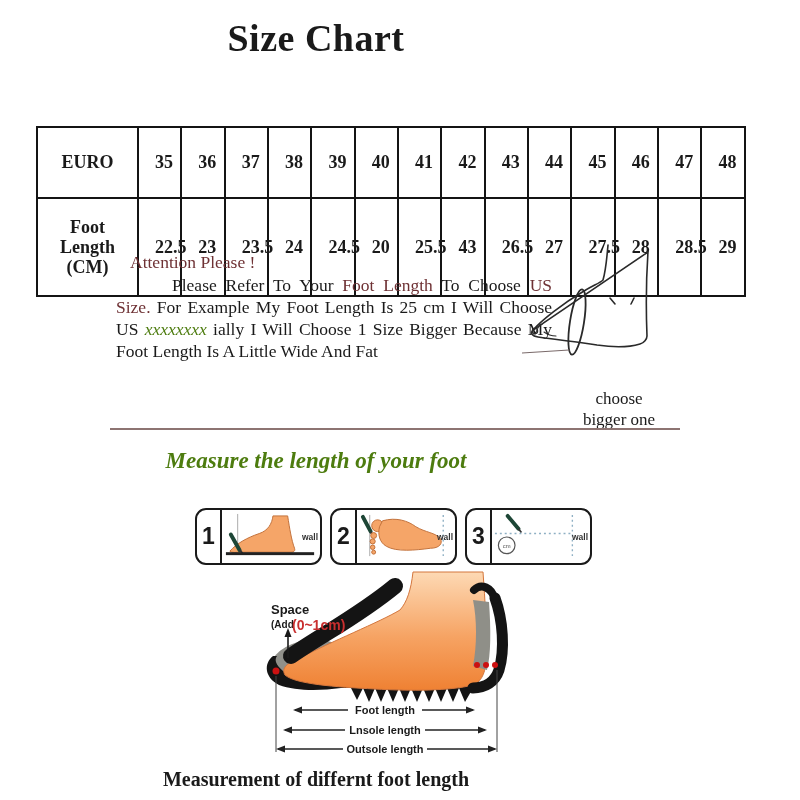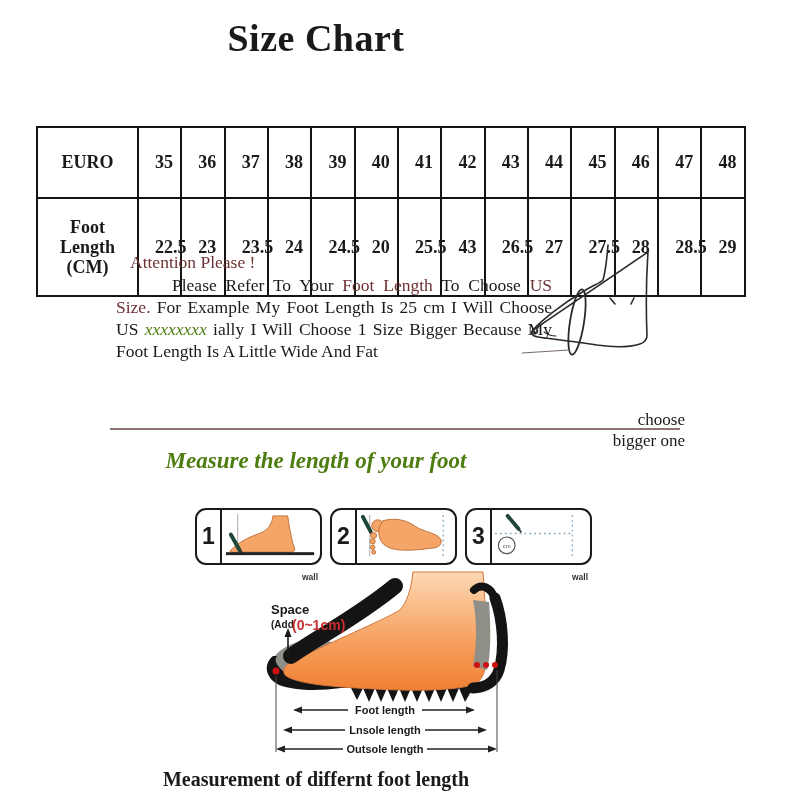--- a/index.html
+++ b/index.html
@@ -21,36 +21,36 @@
   table.size-table td.hdr{width:81px;font-size:18px;line-height:1.12;padding:9px 9px;}
   table.size-table tr.r1 td{height:37px;}
   table.size-table tr.r2 td{height:64px;}
 
   
   .attention{left:116px;top:251px;width:436px;font-size:17.5px;line-height:22px;}
   .attention .att-head{margin:0 0 1px 14px;}
   .attention p{margin:0;text-align:justify;text-indent:56px;}
 
   
-  .sketch-caption{left:553px;top:409px;width:132px;text-align:right;font-size:17px;line-height:21px;}
+  .sketch-caption{left:553px;top:388px;width:132px;text-align:center;font-size:17px;line-height:21px;}
 
   .divider{left:110px;top:428px;width:570px;height:2px;background:#8d7472;}
 
   .measure-heading{top:448px;font-family:Liberation Serif, serif;font-style:italic;
         font-weight:bold;font-size:23px;color:#4d7c0f;}
 
   
   .panels{left:195px;top:508px;display:flex;gap:8px;}
   .panel{position:relative;width:127px;height:57px;border:2.5px solid #1a1a1a;border-radius:11px;
         background:#fff;display:flex;box-sizing:border-box;}
   .panel-num{width:23px;display:flex;align-items:center;justify-content:center;
         font-family:"Liberation Sans",sans-serif;font-weight:bold;font-size:23px;
         border-right:2px solid #1a1a1a;}
   .panel-wall{position:absolute;right:2px;top:50%;transform:translateY(-50%);
-        font-family:"Liberation Sans",sans-serif;font-weight:bold;font-size:8.5px;color:#333;margin-top:40px;}
+        font-family:"Liberation Sans",sans-serif;font-weight:bold;font-size:8.5px;color:#333;}
   .panel svg{flex:1;}
 
   .footer-caption{top:768px;font-size:20px;font-weight:bold;}
 
   svg text{font-family:"Liberation Sans",sans-serif;}
 </style>
 </head>
 <body>
 
 <div id="canvas">

